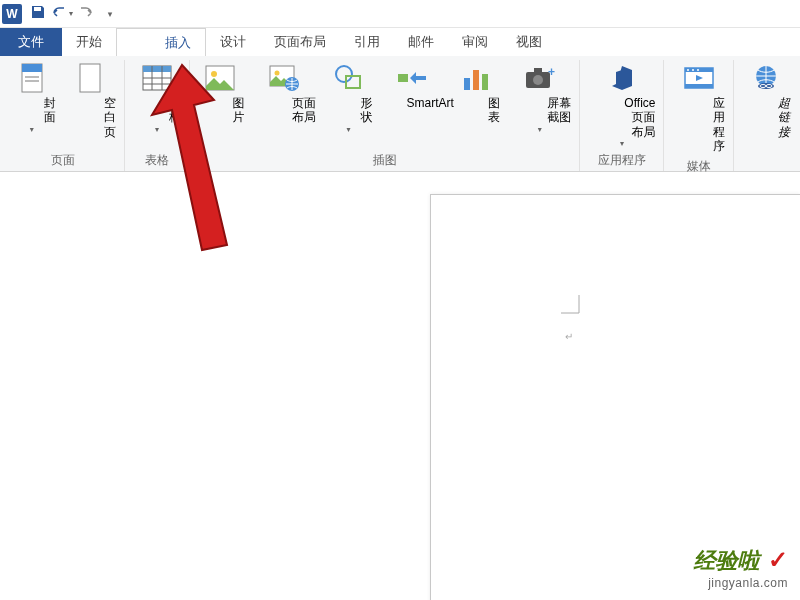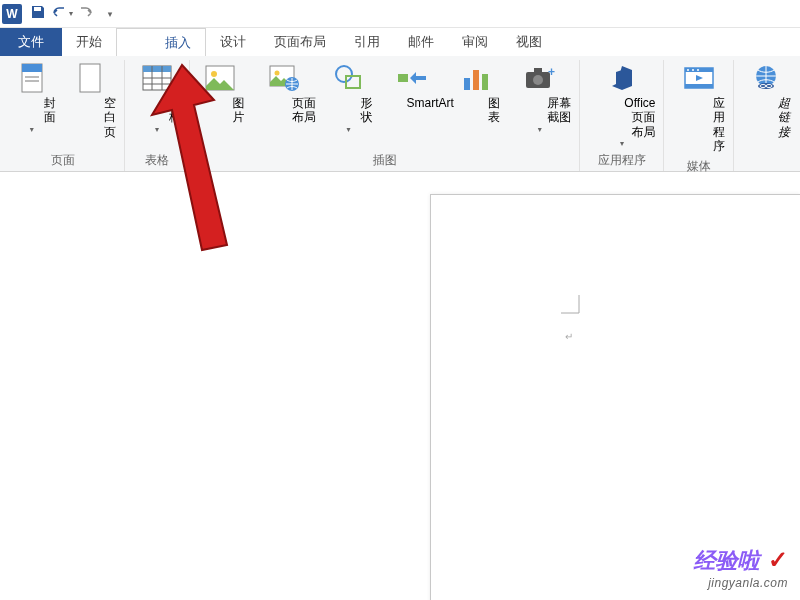--- a/index.html
+++ b/index.html
@@ -24,23 +24,23 @@
     .rbtn .lbl { font-size: 12px; color: #000000; text-align: right; line-height: 1.2; white-space: pre-line; margin-left: 36px; }
     .rbtn .caret { font-size: 8px; color: #666; }
     
     .doc-area { position: absolute; top: 172px; left: 0; right: 0; bottom: 0; background: #fff; }
     .page { position: absolute; right: 0; top: 22px; width: 370px; height: 420px; background: #fff; border: 1px solid #c8c8c8; border-right: none; box-shadow: 0 0 4px rgba(0,0,0,0.08); }
     .cursor-mark { position: absolute; left: 130px; top: 100px; }
     
     .arrow { position: absolute; left: 122px; top: 60px; z-index: 100; pointer-events: none; }
     
     .watermark { position: absolute; right: 12px; bottom: 10px; text-align: right; pointer-events: none; }
-    .watermark .wm1 { font-size: 22px; font-weight: 900; color: #8b5cf6; font-style: italic; display: inline-block; }
+    .watermark .wm1 { font-size: 22px; font-weight: 900; color: #4d7c0f; font-style: italic; display: inline-block; }
     .watermark .wm-check { color: #d42020; font-size: 24px; font-weight: bold; margin-left: 4px; }
-    .watermark .wm2 { font-size: 12px; color: #666; font-style: italic; letter-spacing: 0.5px; }
+    .watermark .wm2 { font-size: 12px; color: #666; letter-spacing: 0.5px; }
   </style>
 </head>
 <body>
 
 <div class="titlebar">
   <div class="word-logo">W</div>
   <div class="qat-btn">
     <span>
       <svg width="16" height="16" viewBox="0 0 16 16">
           <path fill="#2b579a" d="M2 2h10l2 2v10H2V2zm2 1v4h7V3H4zm1 7h6v3H5v-3z"></path>

